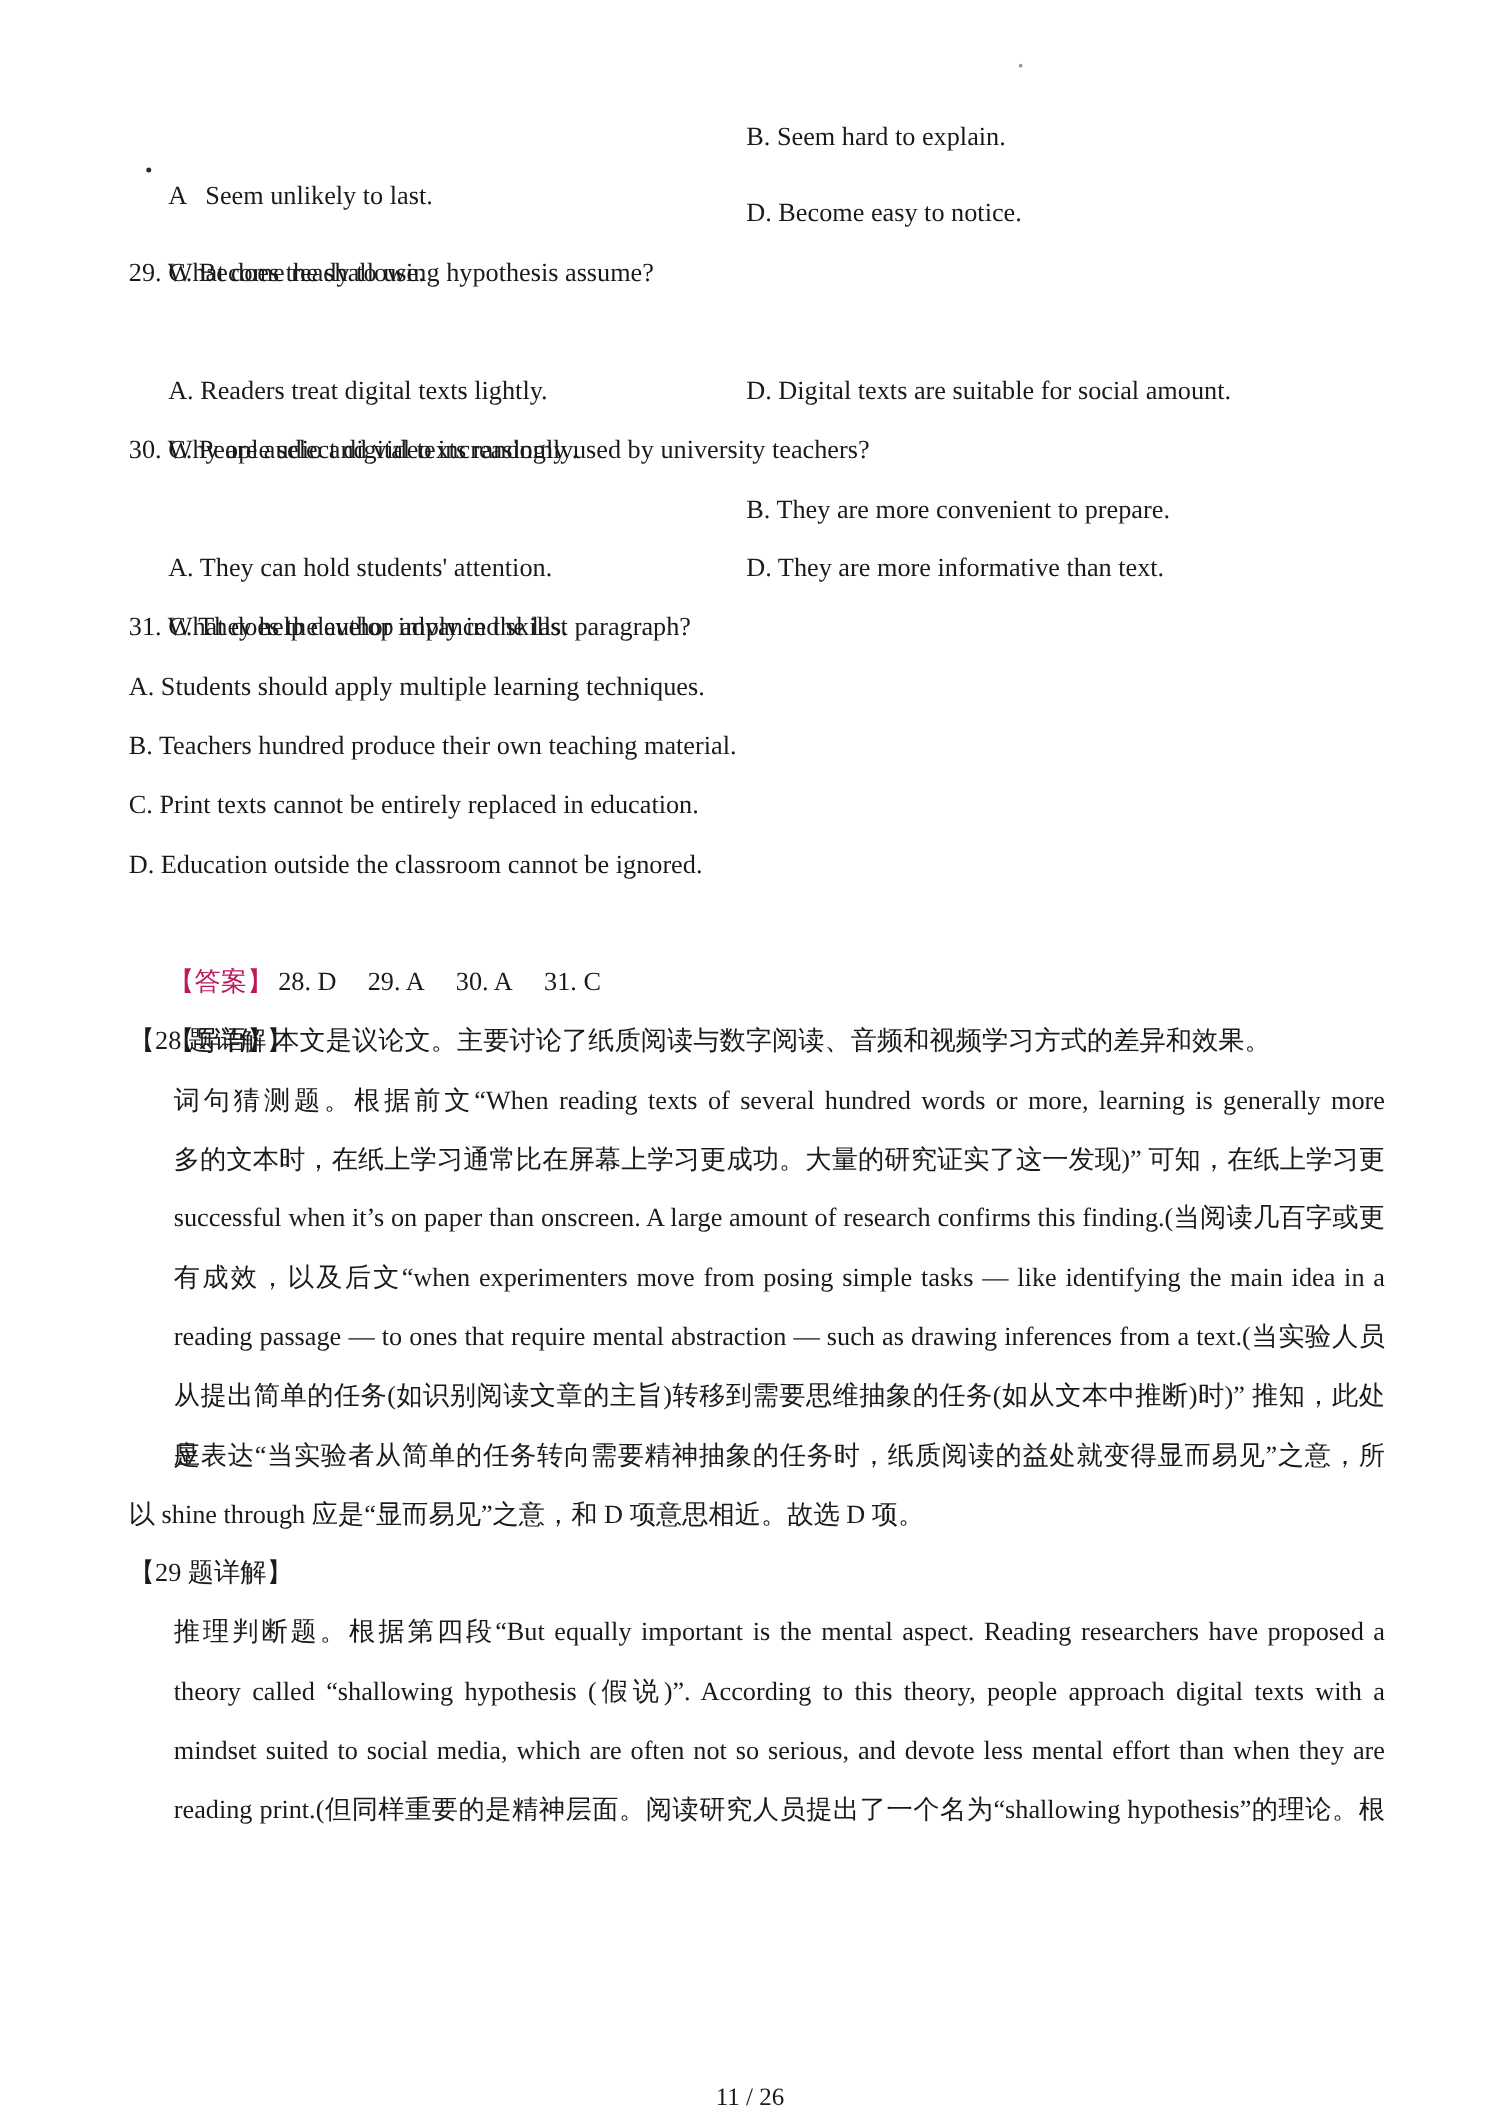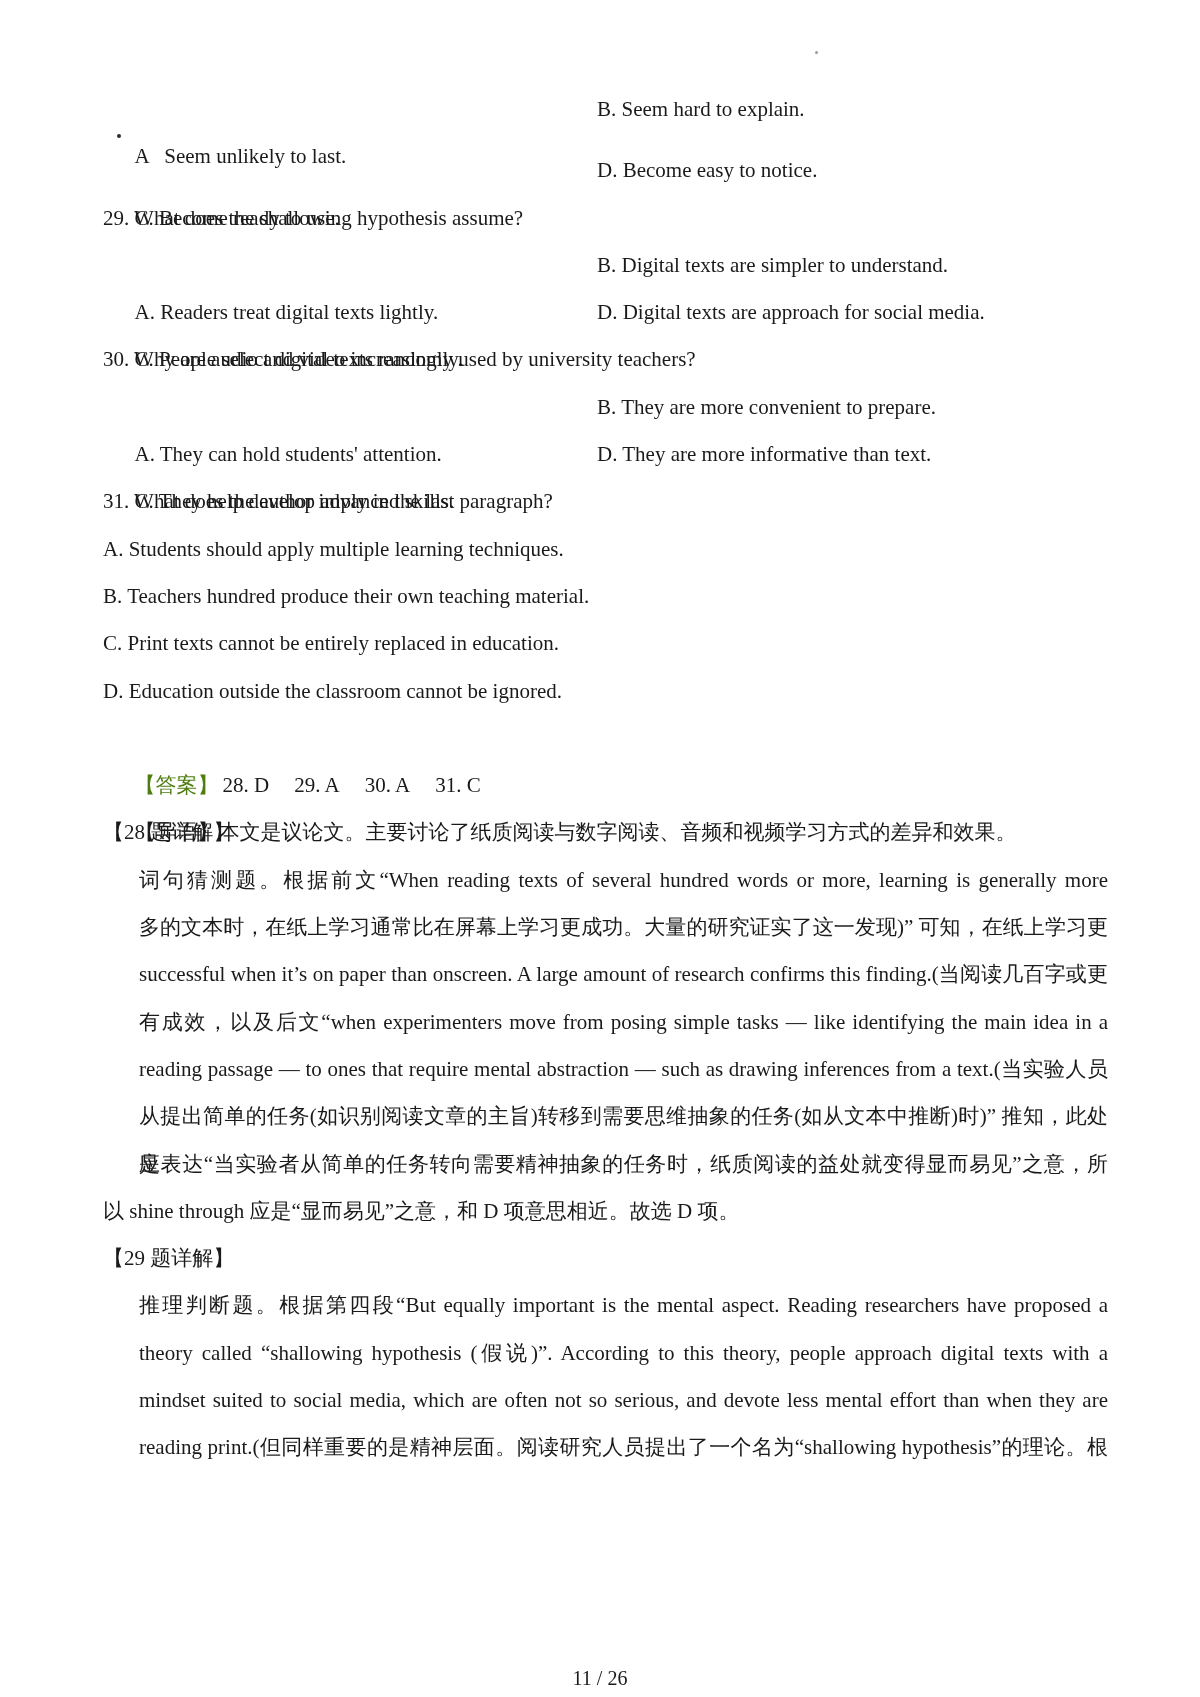--- a/index.html
+++ b/index.html
@@ -46,21 +46,21 @@
   }
   .top-dot {
     position: absolute;
     left: 815px;
     top: 51px;
     width: 3px;
     height: 3px;
     background: #9a9a9a;
     border-radius: 50%;
   }
-  .blue { color: #4d7c0f; font-family: Liberation Serif, serif; }
+  .blue { color: #be185d; font-family: Liberation Serif, serif; }
   .ans { margin-left: 25px; }
   .ans-first { margin-left: 4px; }
   .jline {
     text-align: justify;
     text-align-last: justify;
     white-space: normal;
     margin-left: 36px;
   }
   .footer {
     position: absolute;
@@ -92,26 +92,25 @@
 
     <div class="line">
       <span>C. Become ready to use.</span>
       <span class="opt-right">D. Become easy to notice.</span>
     </div>
 
     <div class="line">29. What does the shallowing hypothesis assume?</div>
 
     <div class="line">
       <span>A. Readers treat digital texts lightly.</span>
-      <span class="opt-right">B. Digital texts are simpler to understand.</span>
     </div>
 
     <div class="line">
       <span>C. People select digital texts randomly.</span>
-      <span class="opt-right">D. Digital texts are approach for social media.</span>
+      <span class="opt-right">D. Digital texts are suitable for social amount.</span>
     </div>
 
     <div class="line">30. Why are audio and video increasingly used by university teachers?</div>
 
     <div class="line">
       <span>A. They can hold students' attention.</span>
       <span class="opt-right">B. They are more convenient to prepare.</span>
     </div>
 
     <div class="line">

